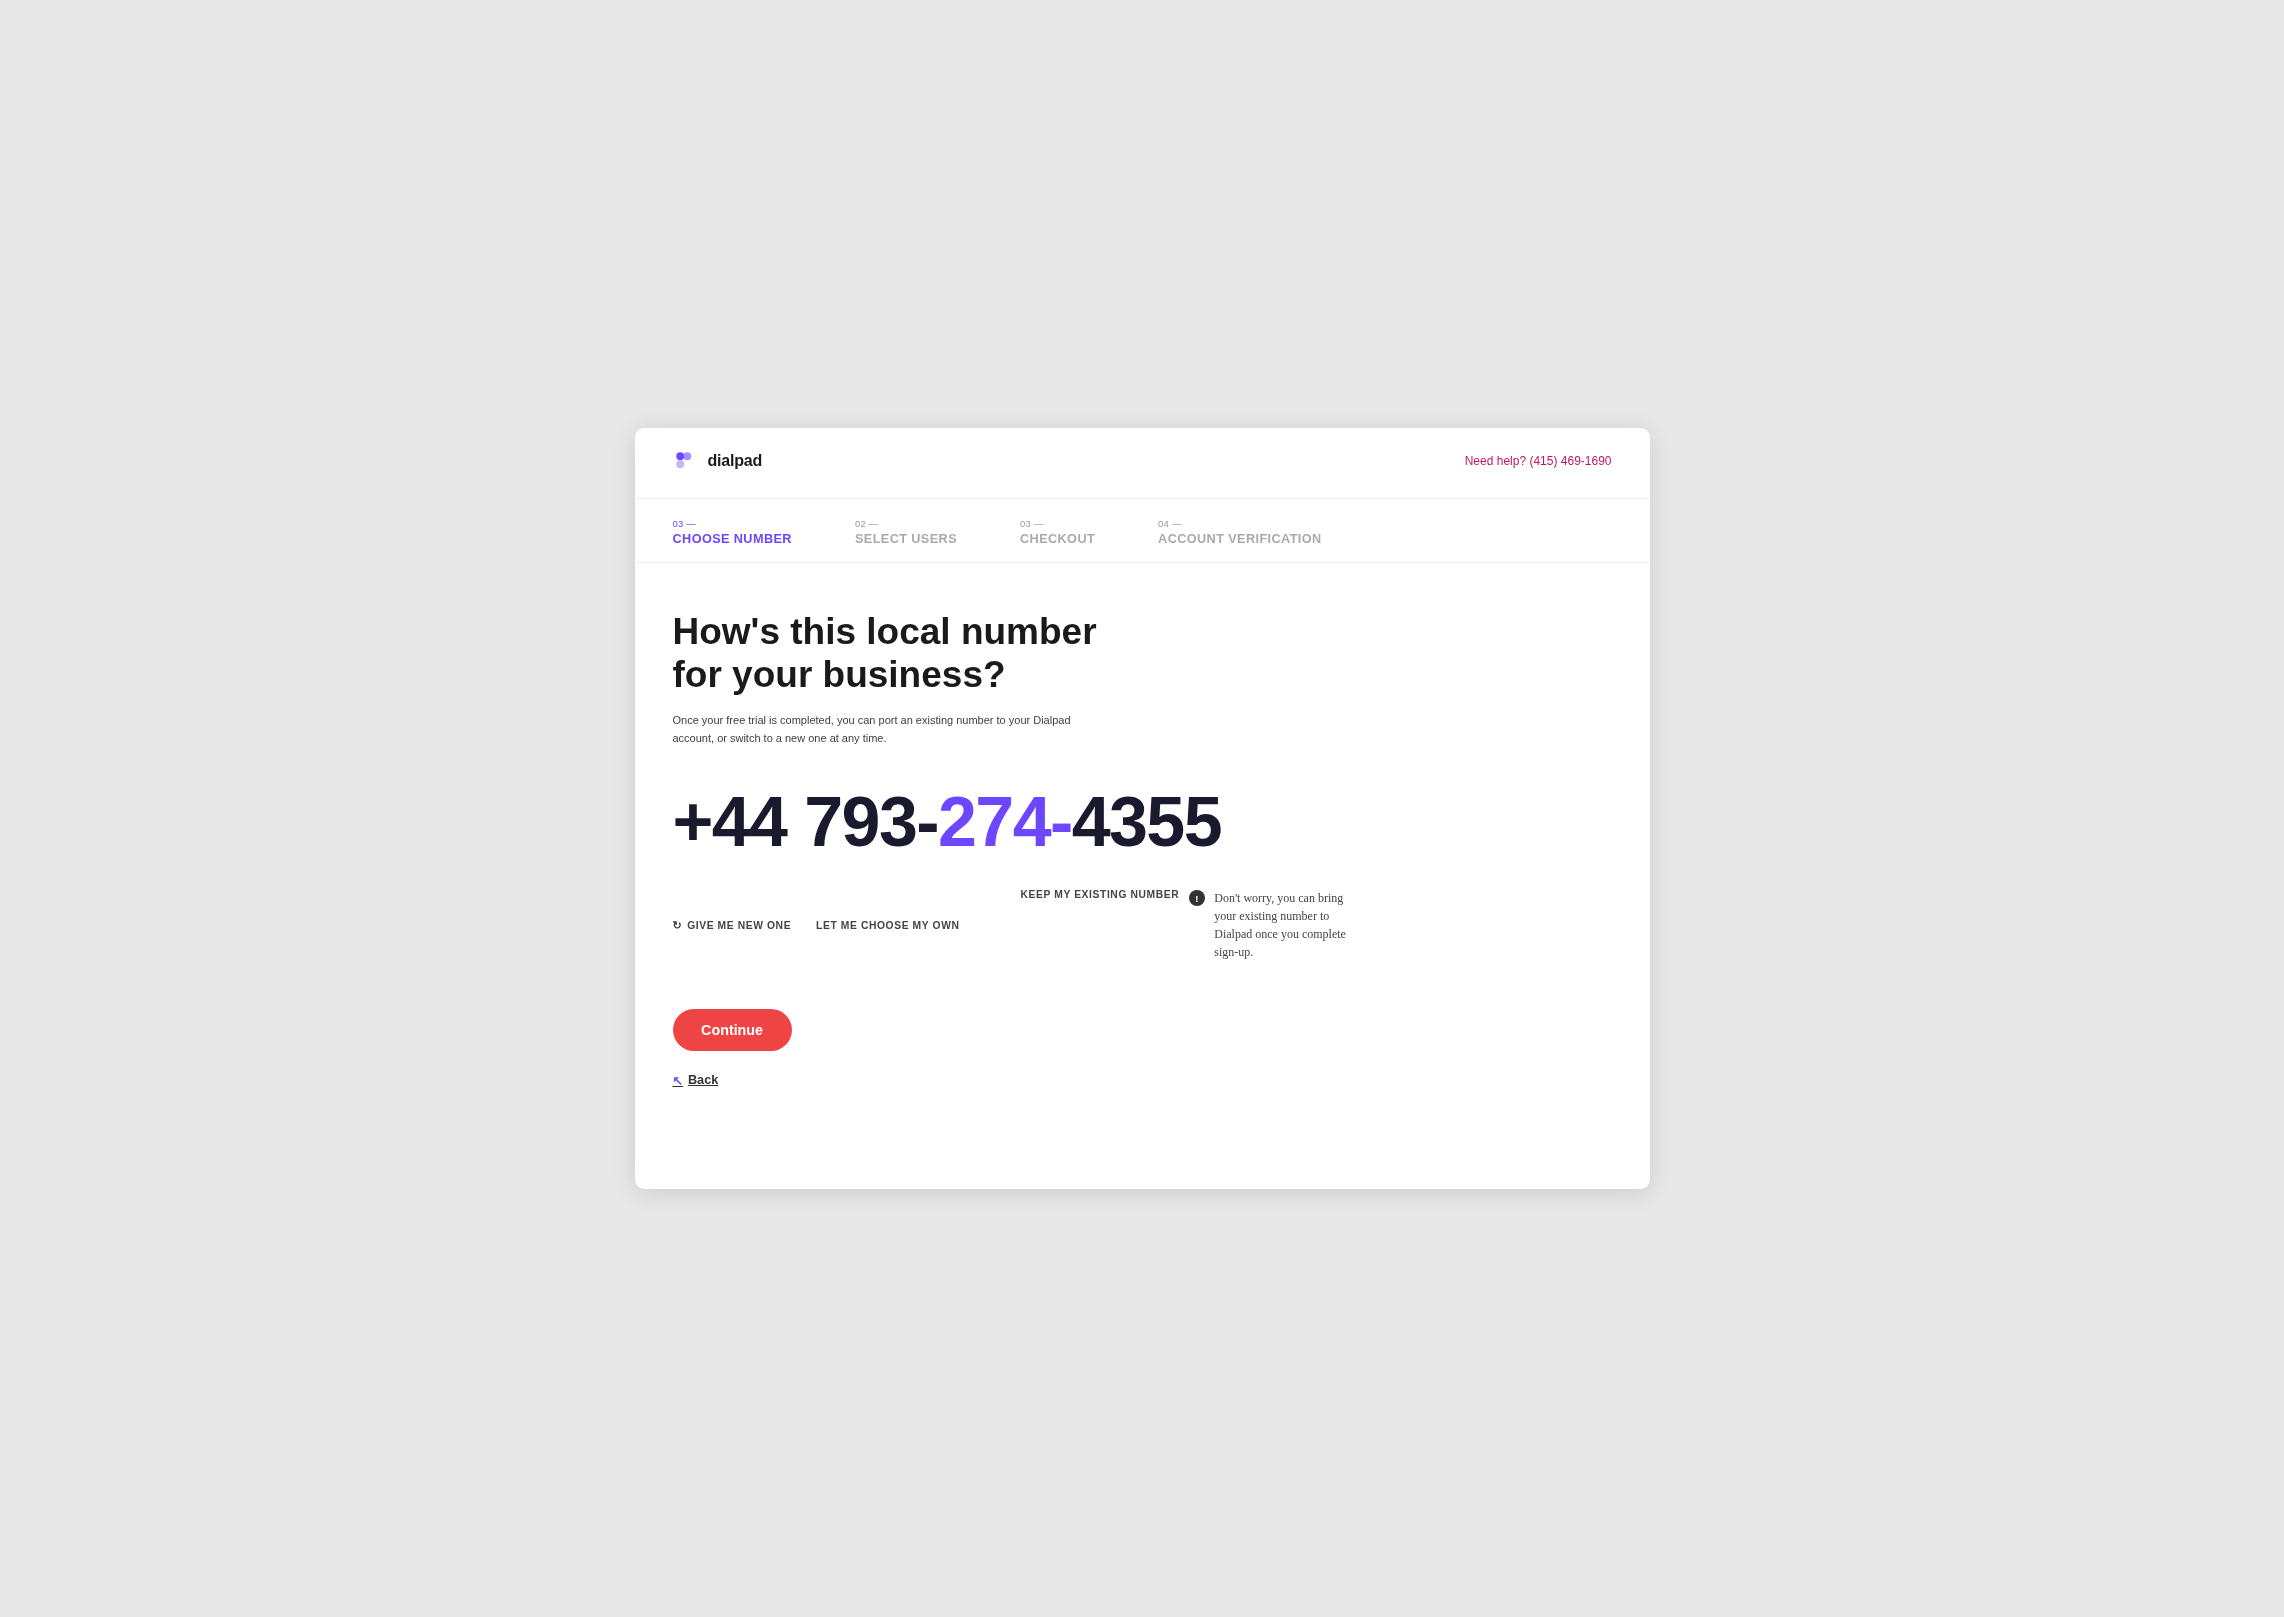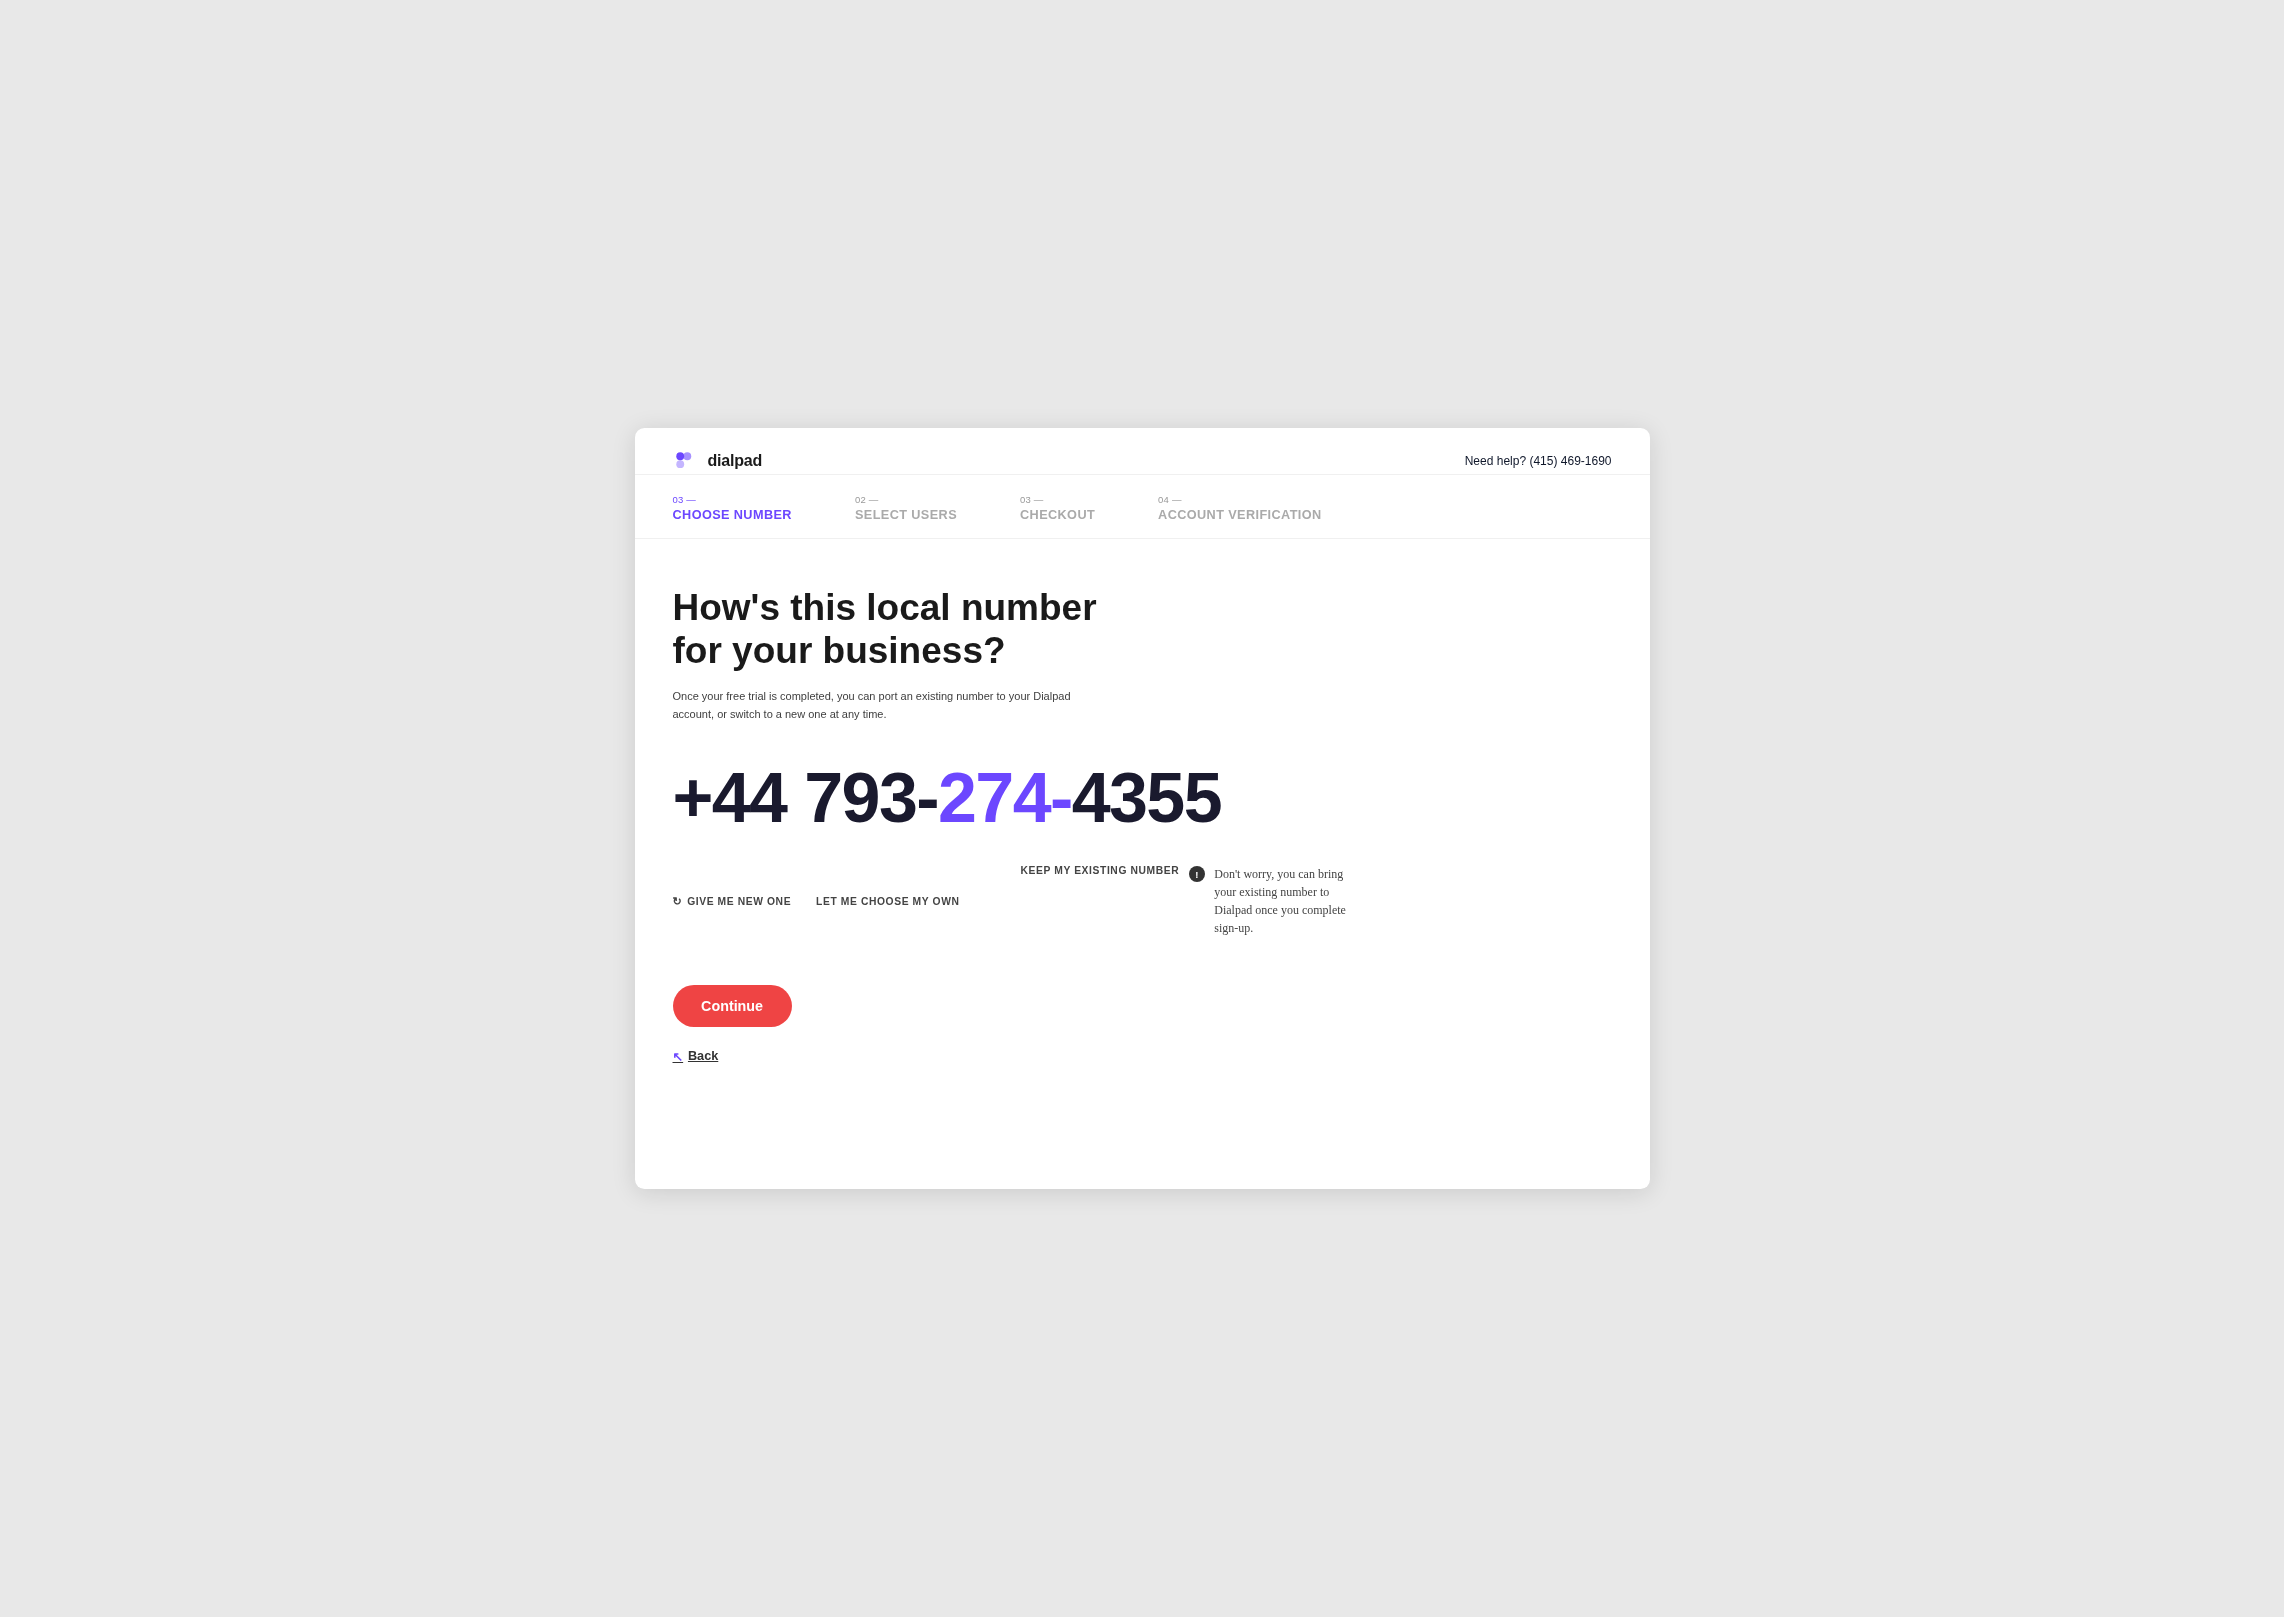--- a/index.html
+++ b/index.html
@@ -22,21 +22,21 @@
       overflow: hidden;
       display: flex;
       flex-direction: column;
     }
 
     
     .header {
       display: flex;
       justify-content: space-between;
       align-items: center;
-      padding: 22px 38px 2px 38px;
+      padding: 22px 38px 26px 38px;
       border-bottom: 0.8px solid #f0f0f0;
     }
 
     .logo {
       display: flex;
       align-items: center;
       gap: 6.3px;
     }
 
     .logo-icon {
@@ -50,21 +50,21 @@
       color: #1a1a1a;
       letter-spacing: -0.2px;
     }
 
     .help-text {
       font-size: 12px;
       color: #555;
     }
 
     .help-text span {
-      color: #0f172a;
+      color: #be185d;
     }
 
     
     .steps-nav {
       display: flex;
       align-items: flex-start;
       gap: 63px;
       padding: 19px 38px 16px 38px;
       border-bottom: 0.8px solid #f0f0f0;
     }

